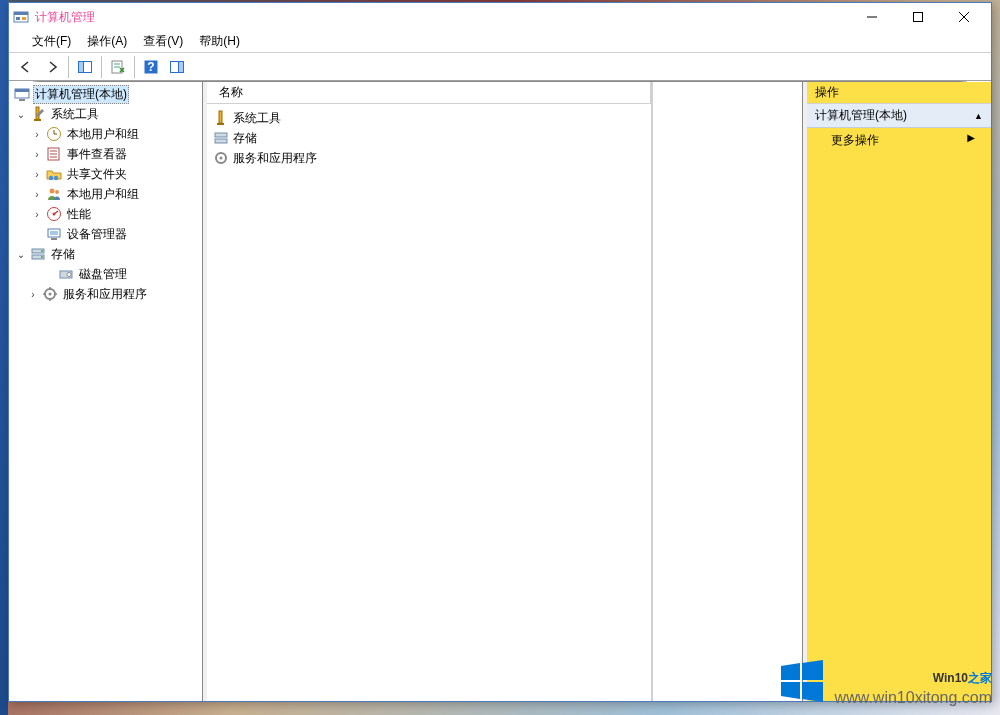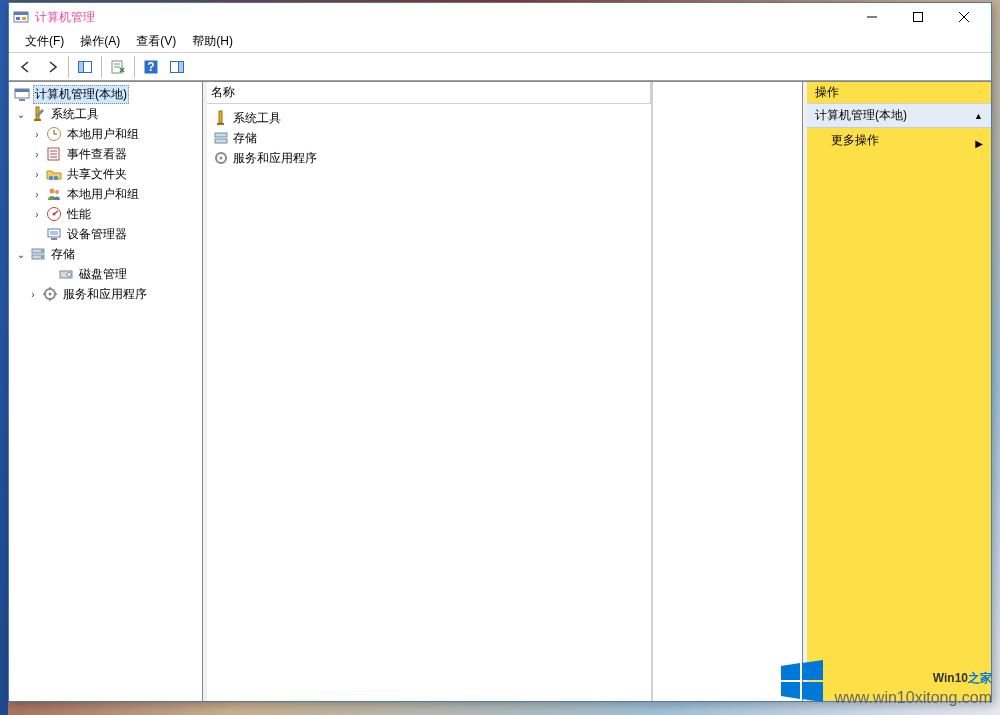--- a/index.html
+++ b/index.html
@@ -4,42 +4,42 @@
 <style>
   * { box-sizing: border-box; margin: 0; padding: 0; font-family: "Microsoft YaHei", "Segoe UI", sans-serif; font-size: 12px; }
   body { width: 1000px; height: 715px; background: #788; position: relative; overflow: hidden; }
   .desktop-bg { position:absolute; inset:0; background: linear-gradient(135deg,#4a5b6d 0%,#8a3a3a 30%,#c8b090 55%,#a0c0d8 80%,#e8e8f0 100%); }
   .window { position: absolute; left: 8px; top: 2px; width: 984px; height: 700px; background: #fff; border: 1px solid #4a7abc; display: flex; flex-direction: column; box-shadow: 2px 2px 10px rgba(0,0,0,.3); }
   .titlebar { height: 28px; display: flex; align-items: center; padding: 0 4px; }
   .titlebar-icon { width:16px; height:16px; margin-right:6px; display:inline-flex; align-items:center; justify-content:center; }
   .titlebar-title { flex:0 0 auto; color:#ec4899; }
   .titlebar-spacer { flex:1; }
   .win-btn { width:46px; height:28px; display:flex; align-items:center; justify-content:center; color:#000; }
-  .menubar { height:22px; display:flex; align-items:flex-start; padding:0 8px; border-bottom:1px solid #d0d0d0; }
+  .menubar { height:22px; display:flex; align-items:flex-start; padding:0 15px; border-bottom:1px solid #d0d0d0; }
   .menu-item { padding:2px 8px; }
   .toolbar { height:28px; display:flex; align-items:center; padding:0 4px; gap:0; border-bottom:1px solid #a0a0a0; background:#fff; }
   .tool-btn { width:24px; height:24px; display:flex; align-items:center; justify-content:center; margin:0 1px; border:1px solid transparent; }
   .tool-sep { width:1px; height:22px; background:#c0c0c0; margin:0 3px; }
-  .content { flex:1; display:flex; border-top:1px solid #888; }
+  .content { flex:1; display:flex; border-top:1px solid #888;border-radius:31px; }
   .tree-pane { width:194px; border-right:1px solid #888; overflow:auto; background:#fff; padding:2px 0; }
   .tree-row { display:flex; align-items:center; height:20px; white-space:nowrap; }
   .tree-row.selected .tree-label { background:#cde8ff; border:1px dotted #888; padding:0 1px; }
   .tree-exp { width:12px; display:inline-flex; justify-content:center; color:#444; font-size:10px; cursor:pointer; }
   .tree-icon { width:16px; height:16px; margin:0 3px; display:inline-flex; align-items:center; justify-content:center; }
   .tree-label { padding:0 2px; }
   .mid-pane { flex:1; display:flex; flex-direction:column; border-right:1px solid #888; }
   .mid-header { height:22px; display:flex; align-items:center; border-bottom:1px solid #d0d0d0; }
-  .col-header { padding:0 4px; height:100%; display:flex; align-items:center; border-right:1px solid #d0d0d0; flex:1; }
+  .col-header { padding:0 12px; height:100%; display:flex; align-items:center; border-right:1px solid #d0d0d0; flex:1; }
   .mid-list { flex:1; padding:4px 4px; }
   .list-row { display:flex; align-items:center; height:20px; }
   .list-icon { width:16px; height:16px; margin:0 4px 0 2px; display:inline-flex; align-items:center; justify-content:center; }
   .actions-pane { width:184px; display:flex; flex-direction:column; background:#fde047; }
   .actions-header { height:22px; display:flex; align-items:center; padding:0 8px; border-bottom:1px solid #d0d0d0; font-weight:normal; }
   .actions-group { background:#e4ecf7; padding:3px 8px; display:flex; align-items:center; justify-content:space-between; border-bottom:1px solid #c0cde0; }
-  .actions-item { padding:4px 8px 4px 24px; display:flex; align-items:flex-end; justify-content:space-between; }
+  .actions-item { padding:4px 16px 4px 24px; display:flex; align-items:flex-start; justify-content:space-between; }
   .splitter-gap { width:4px; background:#f0f0f0; }
   .mid-gap-right { width:150px; border-left:1px solid #d0d0d0; }
   .watermark { position:absolute; right:8px; bottom:8px; text-align:right; color:#0078d7; pointer-events:none; }
   .watermark .big { font-size:30px; font-weight:600; color:#333; }
   .watermark .big .accent { color:#0078d7;margin-top:34px; }
   .watermark .small { font-size:16px; color:#666; }
   svg { display:block; }
   .side-strip-left { position:absolute; left:0; top:0; width:8px; height:715px; background:linear-gradient(#2a5caa,#1e4a8c); }
 </style>
 </head>

